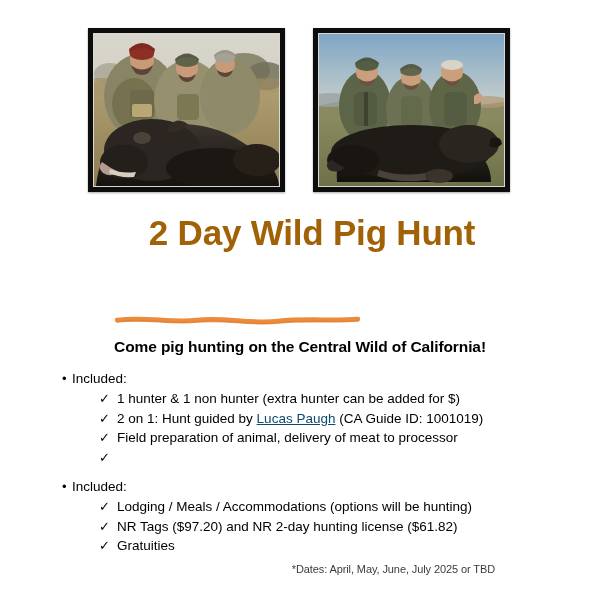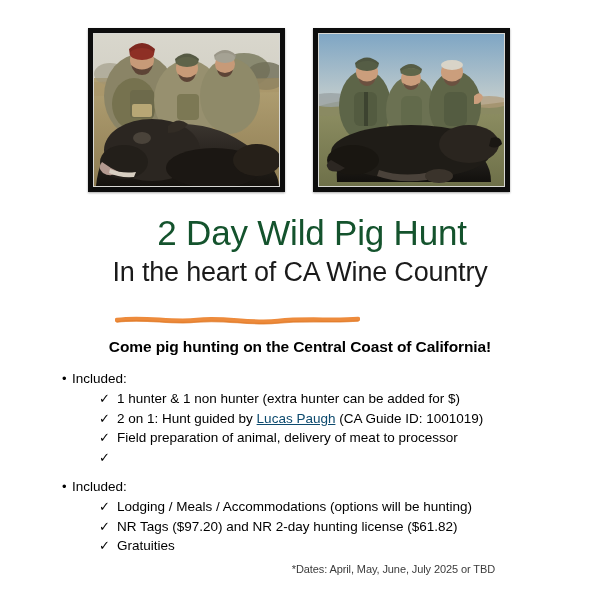--- a/index.html
+++ b/index.html
@@ -53,24 +53,24 @@
   
   .title-block {
     position: absolute;
     top: 212px;
     left: 0;
     width: 600px;
     text-align: center;
   }
   .title-main {
     font-size: 35px;
-    font-weight: 400;
+    font-weight: 700;
     line-height: 42px;
     letter-spacing: -0.2px;
-    color: #14532d;
+    color: #a16207;
     margin-left: 24px;
   }
   .title-sub {
     font-size: 27px;
     font-weight: 400;
     line-height: 34px;
     letter-spacing: -0.2px;
     color: #1a1a1a;
     margin-top: 1px;
   }
@@ -298,31 +298,30 @@
           <ellipse cx="120" cy="142" rx="14" ry="7" fill="#3a332b"></ellipse>
         </svg>
       </div>
     </div>
   </div>
 
 </div>
 
 <div class="title-block">
   <div class="title-main">2 Day Wild Pig Hunt</div>
-  <div class="title-sub">In the heart of CA Wine Country</div>
 </div>
 
 <div class="divider">
   <svg viewBox="0 0 245 18" preserveAspectRatio="none" aria-hidden="true">
     <path d="M2 10 C 30 6, 55 13, 82 10 C 110 7, 135 14, 163 11 C 190 8, 218 11, 243 9" stroke="#ED8B3C" stroke-width="4.5" fill="none" stroke-linecap="round"></path>
     <path d="M2 12 C 30 8, 55 15, 82 12 C 110 9, 135 16, 163 13 C 190 10, 218 13, 243 11" stroke="#E07B2A" stroke-width="1.6" fill="none" stroke-linecap="round" opacity="0.75"></path>
   </svg>
 </div>
 
-<div class="tagline">Come pig hunting on the Central Coast of California!</div>
+<div class="tagline">Come pig hunting on the Central Wild of California!</div>
 
 <div class="list-section included">
   <div class="group-head">
     <span class="group-bullet">•</span>
     <span class="group-label">Included:</span>
   </div>
 
   <div class="check-item">
     <span class="check-mark">✓</span>
     <span>1 hunter &amp; 1 non hunter (extra hunter can be added for $)</span>

